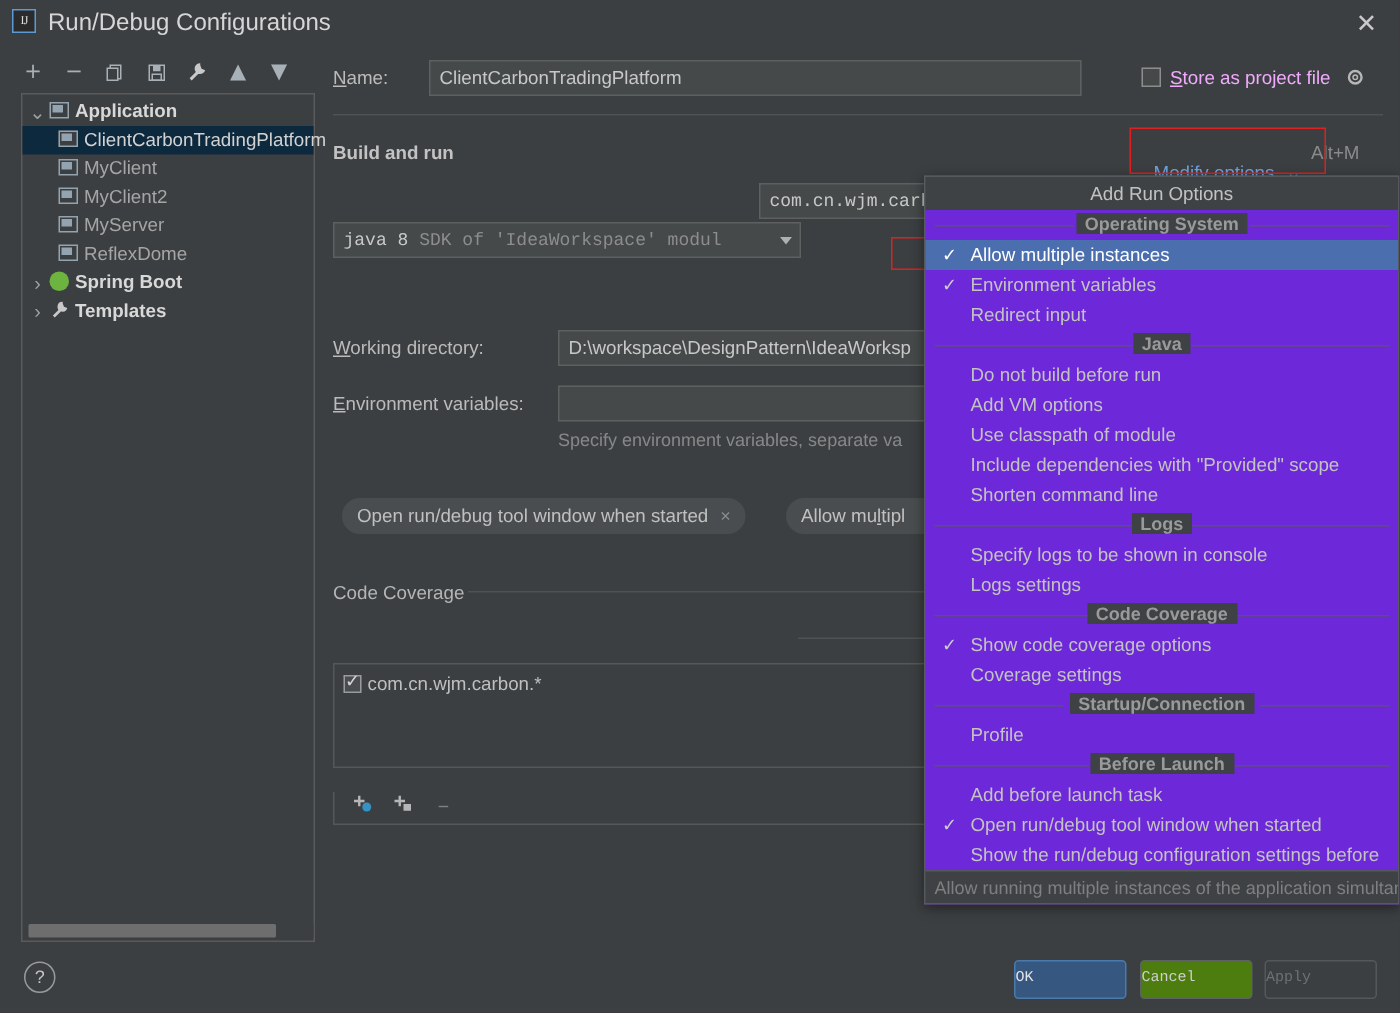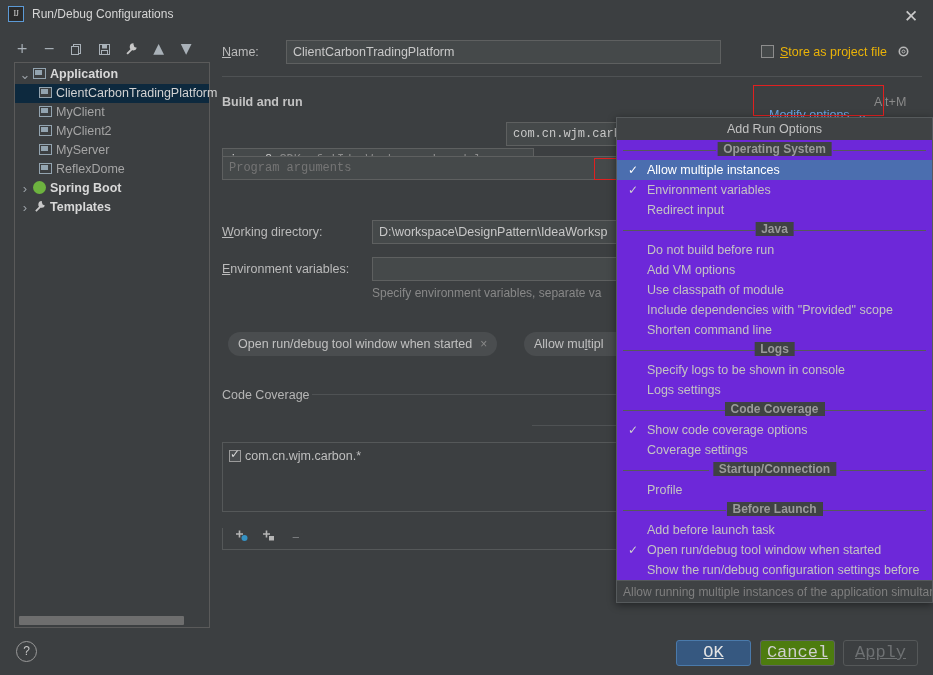--- a/index.html
+++ b/index.html
@@ -14,21 +14,21 @@
   .dialog { position: relative; width: 933px; height: 675px; background: #3c3f41; }
 
   
   .titlebar { position: absolute; left: 0; top: 0; width: 933px; height: 30px; background: #3c3f41; }
   .title-icon {
     position: absolute; left: 8px; top: 6px; width: 16px; height: 16px;
     border: 1.5px solid #5c9ad6; background: #2b2b2b; color: #dedede;
     font-size: 8px; line-height: 13px; text-align: center; letter-spacing: -0.5px;
     font-family: "Liberation Serif", serif;
   }
-  .title-text { position: absolute; left: 32px; top: 7px; font-size: 12px; color: #d6d6d6; }
+  .title-text { position: absolute; left: 32px; top: 7px; font-size: 16px; color: #d6d6d6; }
   .close-btn {
     position: absolute; right: 10px; top: 4px; width: 24px; height: 24px;
     color: #c9c9c9; font-size: 17px; line-height: 24px; text-align: center; cursor: pointer;
     font-family: "DejaVu Sans", sans-serif;
   }
 
   
   .lefttoolbar { position: absolute; left: 10px; top: 36px; width: 200px; height: 26px; }
   .tb-btn {
     display: inline-block; width: 24px; height: 24px; text-align: center;
@@ -128,21 +128,21 @@
     background: #4a4d4f; vertical-align: -2px; margin-right: 4px; position: relative;
   }
   .cb.checked::after {
     content: '\2713'; position: absolute; left: 0px; top: -4px; font-size: 12px; color: #d8d8d8;
     font-family: "DejaVu Sans", sans-serif;
   }
   .cov-toolbar { position: absolute; border: 1px solid #555859; border-top: none; background: #3c3f41; }
   .cov-tb-btn { display:inline-block; width: 24px; height: 20px; line-height:20px; text-align:center; color:#b6b6b6; cursor:pointer; font-size: 13px; }
 
   
-  .cbrow { position: absolute; font-size: 12.5px; color: #eab308; white-space: nowrap; cursor: pointer; }
+  .cbrow { position: absolute; font-size: 12.5px; color: #f0abfc; white-space: nowrap; cursor: pointer; }
   .cbrow .box {
     display: inline-block; width: 13px; height: 13px; border: 1px solid #8d8d8d;
     background: #45494a; vertical-align: -2px; margin-right: 6px;
   }
   .gear { display:inline-block; margin-left:6px; vertical-align:-2px; }
 
   .modify-link {
     position: absolute; color: #6aa3e0; font-size: 12.5px; cursor: pointer; white-space: nowrap;
   }
   .modify-link u { text-decoration: underline; }
@@ -186,23 +186,22 @@
   }
 
   
   .help-btn {
     position: absolute; left: 16px; top: 641px; width: 21px; height: 21px; border-radius: 50%;
     border: 1px solid #9a9a9a; color: #c5c5c5; font-size: 12px; line-height: 19px;
     text-align: center; cursor: pointer;
   }
   .btn {
     position: absolute; height: 26px; line-height: 24px; border-radius: 3px;
-    font-size: 17px; text-align: center; cursor: pointer;
+    font-size: 10px; text-align: left; cursor: pointer;
     font-family: "Liberation Mono", monospace;
-    text-decoration: underline;
   }
   .btn.primary { background: #365880; border: 1px solid #4a7aab; color: #e4e4e4; }
   .btn.normal { background: #4d7c0f; border: 1px solid #5e6264; color: #d0d0d0; }
   .btn.disabled { background: #3c3f41; border: 1px solid #555859; color: #6e7173; }
 </style>
 </head>
 <body>
 
 <div class="dialog">
 
@@ -281,21 +280,20 @@
     <div class="altm" style="left:652px; top:59px;">Alt+M</div>
 
     <div class="combo" style="left:0; top:86px; width:312px;margin-top:26px;">
       <span>java 8</span>
       <span class="dim">SDK of 'IdeaWorkspace' modul</span>
       <span class="caret"></span>
     </div>
 
     <input class="tfield mono row" style="left: 284px; top: 86px; width: 190px;" value="com.cn.wjm.carbo">
 
-    <input class="tfield mono row placeholder" style="left: 0px; top: 120px; width: 474px;" placeholder="Program arguments">
 
     <div class="flabel row" style="left:0; top:189px;">
       <u>W</u><span>orking directory:</span>
     </div>
     <input class="tfield row" style="left: 150px; top: 184px; width: 330px;" value="D:\workspace\DesignPattern\IdeaWorksp">
 
     <div class="flabel row" style="left:0; top:226px;text-align:right;">
       <u>E</u><span>nvironment variables:</span>
     </div>
     <input class="tfield row" style="left: 150px; top: 221px; width: 330px;" value="">

